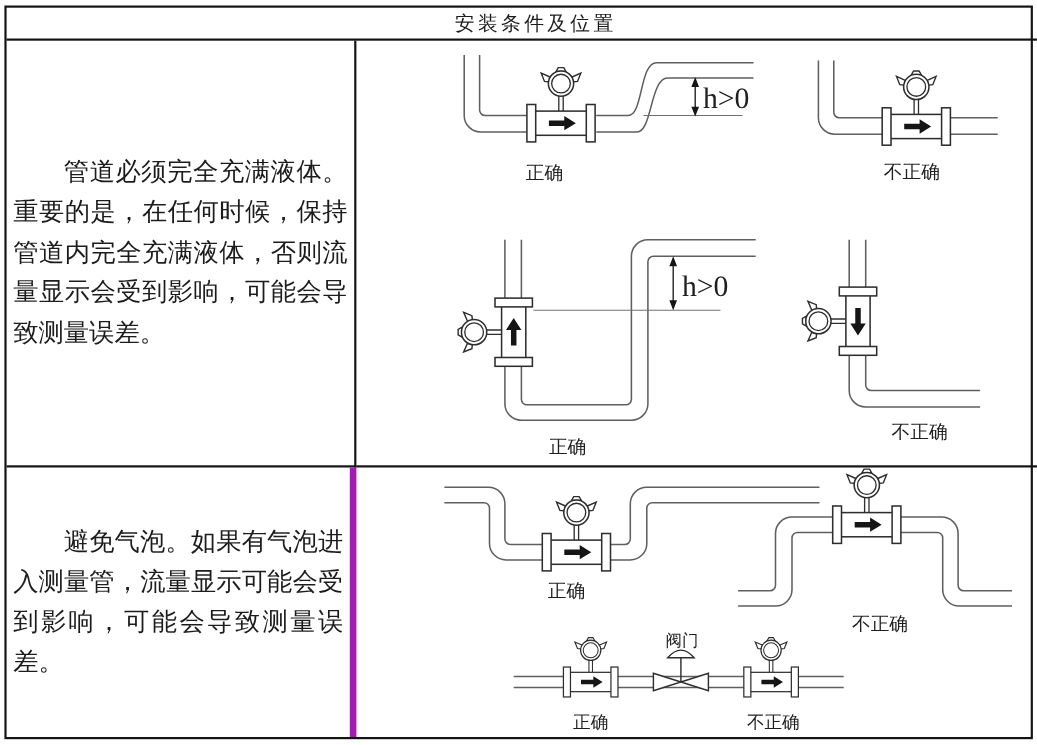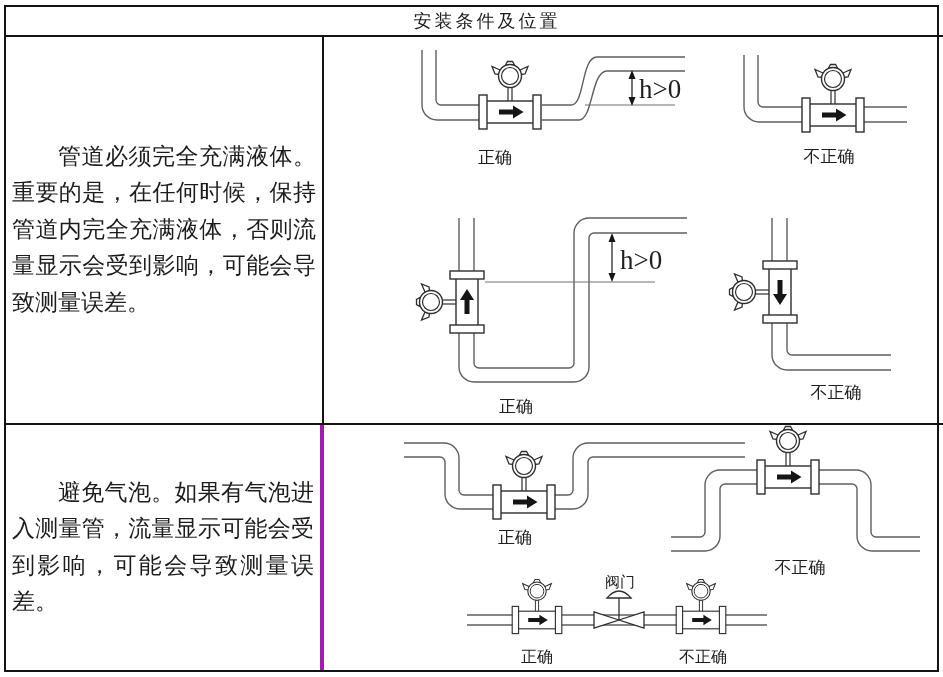--- a/index.html
+++ b/index.html
@@ -8,21 +8,21 @@
          font-family:"Liberation Serif","DejaVu Serif",serif; color:#1c1c1c; }
   .page { position:absolute; left:0; top:0; width:943px; height:677px; background:#fff; }
   .table { position:absolute; left:4px; top:5px; width:935px; height:667px;
            border:2px solid #141414; display:grid;
            grid-template-columns:318px 1fr; grid-template-rows:30px 388px 1fr; }
   .title-cell { grid-column:1 / 3; border-bottom:2px solid #141414;
                 display:flex; align-items:center; justify-content:center;
                 font-size:18px; letter-spacing:3px; }
   .desc-cell { display:flex; align-items:center; padding:0 6px; }
   .desc-cell.r1 { border-right:2px solid #141414; border-bottom:2px solid #141414; }
-  .desc-cell.r2 { border-right:4px solid #a21caf; }
+  .desc-cell.r2 { border-right:6px solid #a21caf; }
   .diag-cell { position:relative;padding-left:31px; }
   .diag-cell.r1 { border-bottom:2px solid #141414; }
   .desc-cell p { width:100%; font-size:23px; line-height:36.5px;
                  text-indent:2em; text-align:justify; }
   svg { display:block; }
   svg text { font-family:"Liberation Serif","DejaVu Serif",serif; fill:#1f1f1f; }
   .pp  { fill:none; stroke:#5f5f5f; stroke-width:1.4; }
   .ext { fill:none; stroke:#707070; stroke-width:1; }
   .dim { stroke:#151515; stroke-width:1.2; }
   .dimh { fill:#151515; stroke:none; }

